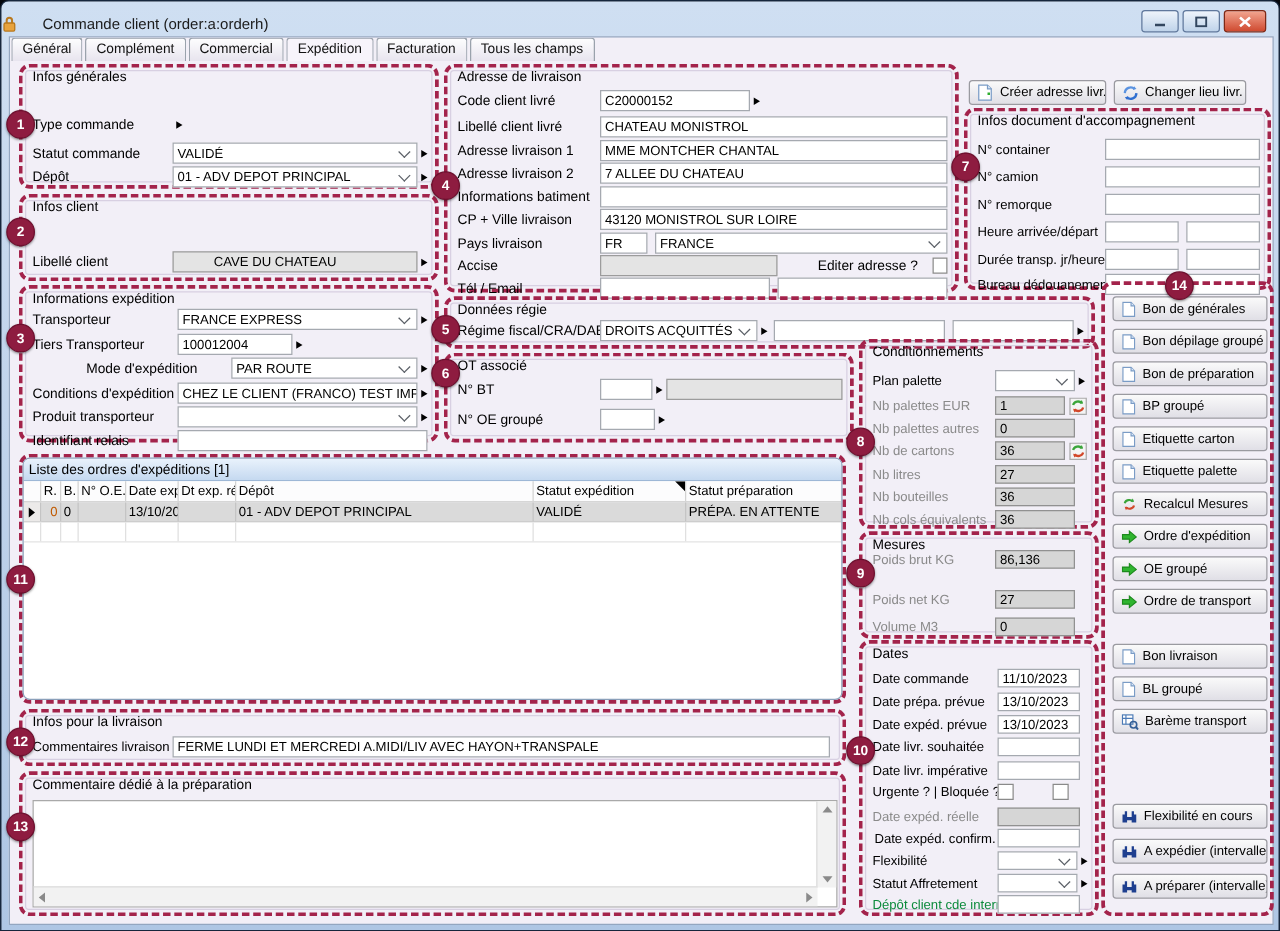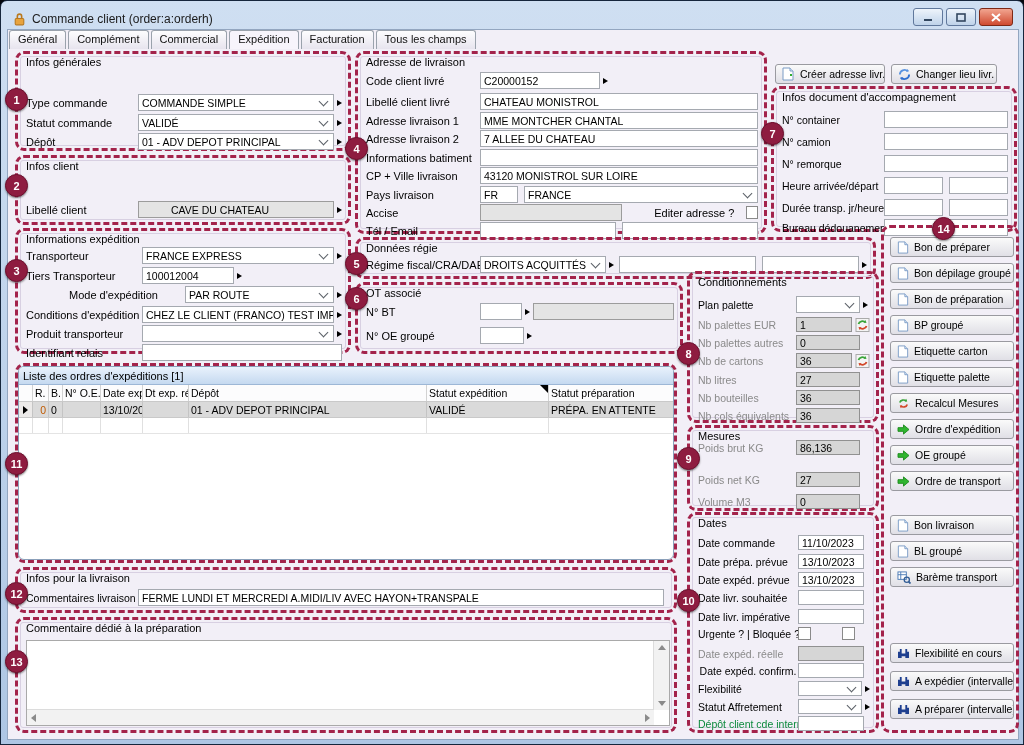--- a/index.html
+++ b/index.html
@@ -1,19 +1,19 @@
 <!DOCTYPE html>
 <html><head>
 <meta charset="utf-8">
 <style>
   html,body{margin:0;padding:0;}
   body{font-family:"Liberation Sans", sans-serif;}
   .screen{position:relative;width:1024px;height:745px;background:#05070d;overflow:hidden;}
   .win{position:absolute;inset:0;background:linear-gradient(#cfdff2,#aec6e4);border:1px solid #16263c;border-radius:7px 7px 0 0;}
-  .titlebar{position:absolute;left:0;top:0;right:0;height:36px;display:flex;align-items:center;padding-left:12px;gap:6px;}
+  .titlebar{position:absolute;left:0;top:0;right:0;height:36px;display:flex;align-items:center;gap:20px;}
   .title{font-size:12px;color:#1b1b1b;}
   .winbtns{position:absolute;top:7px;right:10px;display:flex;gap:3px;}
   .wbtn{width:28px;height:16px;border:1px solid #60789c;border-radius:3px;background:linear-gradient(#eef4fb,#bfd3ea);display:flex;align-items:center;justify-content:center;}
   .wbtn.close{width:32px;background:linear-gradient(#f2a590,#cf4a30);border-color:#7e2916;}
   .client{position:absolute;left:6px;top:28px;width:1010px;height:709px;background:#f2eff7;border:1px solid #93a6c0;}
   .tabs{position:absolute;left:8px;top:29px;display:flex;gap:2px;z-index:3;}
   .tab{font-size:11px;color:#111;padding:2px 8px 3px;border:1px solid #9aa2ac;border-bottom:none;border-radius:3px 3px 0 0;background:linear-gradient(#fdfdfe,#e7e4ee);}
   .tab.active{background:#f7f4fb;padding-bottom:4px;}
   .sec{position:absolute;border:3px dashed #a3234b;border-radius:9px;box-sizing:border-box;z-index:2;}
   .grp{position:absolute;inset:2px;border:1px solid #d8d0e2;border-radius:3px;pointer-events:none;}
@@ -115,24 +115,20 @@
           </svg>
         </span>
     <span>Changer lieu livr.</span>
   </div>
 
   <div class="sec" style="left:14px;top:50px;width:336px;height:100px;">
     <div class="grp"></div>
     <span class="sec-title">Infos générales</span>
     <div class="r" style="top:40px;">
       <span class="lbl w112">Type commande</span>
-      <div class="fld combo" style="width:206px;">
-            <span>COMMANDE SIMPLE</span>
-            <span class="chev"></span>
-          </div>
       <span class="lk"></span>
     </div>
     <div class="r" style="top:60px;">
       <span class="lbl w112">Statut commande</span>
       <div class="fld combo" style="width:206px;">
             <span>VALIDÉ</span>
             <span class="chev"></span>
           </div>
       <span class="lk"></span>
     </div>
@@ -513,21 +509,21 @@
   </div>
 
   <div class="sec" style="left:880px;top:224px;width:138px;height:508px;">
     <div class="btn" style="left:6px;top:9px;width:124px;">
           <span class="ico">
             <svg width="12" height="13" viewBox="0 0 12 14">
               <path d="M1 1h7l3 3v9H1z" fill="#fff" stroke="#7a9cc6"></path>
               <path d="M8 1v3h3" fill="#dce9f8" stroke="#7a9cc6"></path>
             </svg>
           </span>
-          <span>Bon de préparer</span>
+          <span>Bon de générales</span>
         </div>
     <div class="btn" style="left:6px;top:35px;width:124px;">
           <span class="ico">
             <svg width="12" height="13" viewBox="0 0 12 14">
               <path d="M1 1h7l3 3v9H1z" fill="#fff" stroke="#7a9cc6"></path>
               <path d="M8 1v3h3" fill="#dce9f8" stroke="#7a9cc6"></path>
             </svg>
           </span>
           <span>Bon dépilage groupé</span>
         </div>

